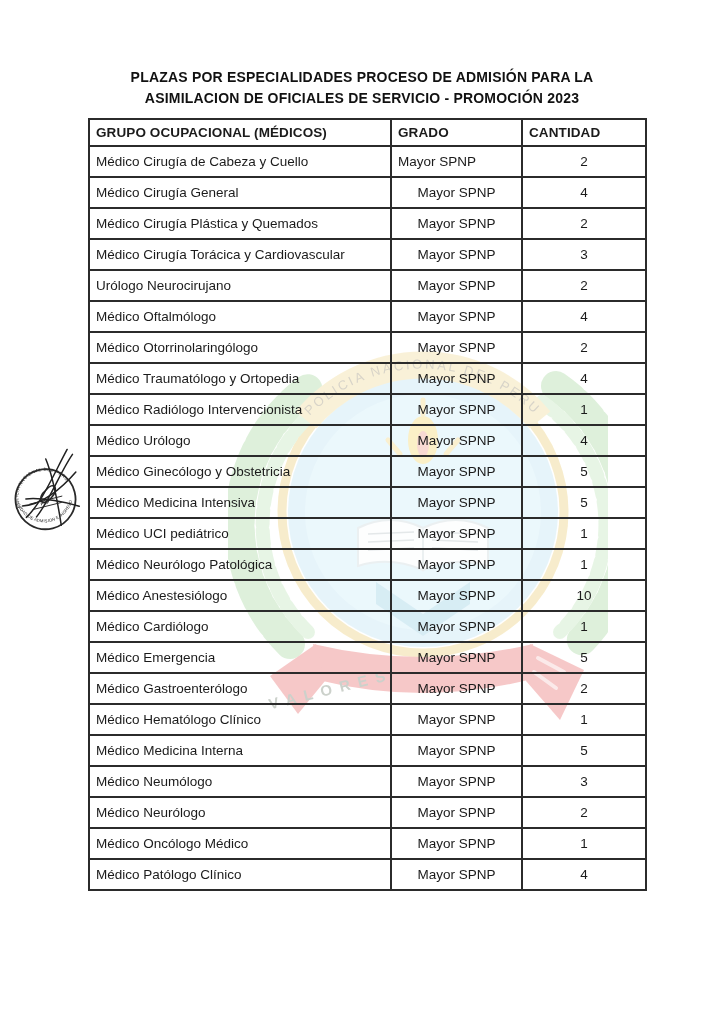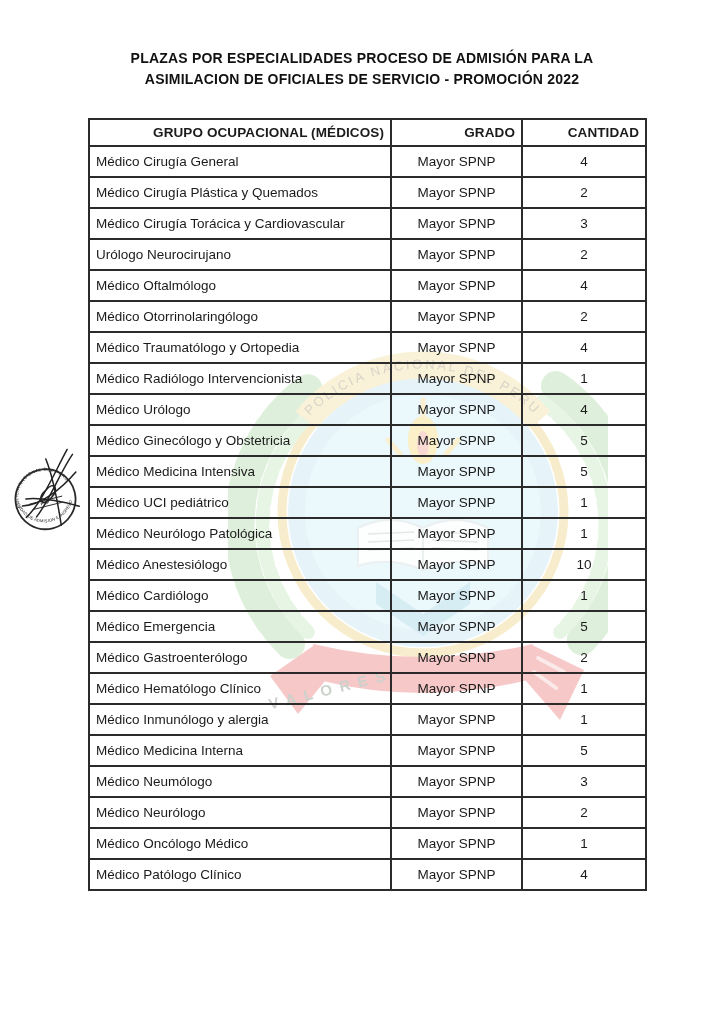--- a/index.html
+++ b/index.html
@@ -4,21 +4,21 @@
 <style>
   html,body{margin:0;padding:0;}
   body{
     width:724px;height:1024px;background:#ffffff;position:relative;
     font-family:"Liberation Sans", sans-serif;overflow:hidden;
   }
   .page{position:absolute;inset:0;}
 
   
   .doc-title{
-    position:absolute;top:48px;left:0;width:724px;
+    position:absolute;top:67px;left:0;width:724px;
     text-align:center;font-weight:bold;font-size:14px;line-height:20.5px;
     color:#111;letter-spacing:.2px;
   }
 
   
   .watermark{
     position:absolute;left:228px;top:282px;width:380px;height:460px;
     opacity:.38;z-index:0;pointer-events:none;
   }
   
@@ -29,21 +29,21 @@
 
   
   .tbl-wrap{position:absolute;left:88px;top:118px;z-index:2;}
   table{border-collapse:collapse;table-layout:fixed;width:557px;background:transparent;}
   col.c1{width:302px;} col.c2{width:131px;} col.c3{width:124px;}
   th,td{
     border:2px solid #2b2b2b;
     font-size:13.5px;line-height:1.15;color:#1b1b1b;
     padding:2px 6px;background:transparent;overflow:hidden;white-space:nowrap;
   }
-  th{height:21px;font-weight:bold;text-align:right;letter-spacing:.1px;vertical-align:middle;}
+  th{height:21px;font-weight:bold;text-align:left;letter-spacing:.1px;vertical-align:middle;}
   td{height:25px;vertical-align:middle;text-align:left;}
   td.c{text-align:center;}
   td.l{text-align:left;}
 </style>
 </head>
 <body>
 
 <div class="page">
 
   <svg class="watermark" viewBox="0 0 380 460" aria-hidden="true">
@@ -85,38 +85,43 @@
     <path d="M85,362 Q195,388 305,362 L300,398 Q195,424 90,398 Z" fill="#e97070"></path>
     <path d="M88,362 L42,394 L70,432 L97,399 Z" fill="#e97070"></path>
     <path d="M302,362 L356,388 L332,438 L298,399 Z" fill="#e97070"></path>
     <path d="M310,376 l26,14 M306,390 l22,16" stroke="#f7c9c9" stroke-width="4" stroke-linecap="round"></path>
 
     <text x="38" y="408" transform="rotate(-14 120 400)" font-size="15" letter-spacing="8" fill="#7a8878" font-weight="bold">VALORES</text>
   </svg>
 
   <div class="doc-title">
     <div>PLAZAS POR ESPECIALIDADES PROCESO DE ADMISIÓN PARA LA</div>
-    <div>ASIMILACION DE OFICIALES DE SERVICIO - PROMOCIÓN 2022</div>
+    <div>ASIMILACION DE OFICIALES DE SERVICIO - PROMOCIÓN 2023</div>
   </div>
 
   <div class="tbl-wrap">
     <table>
       <colgroup>
           <col class="c1">
           <col class="c2">
           <col class="c3">
         </colgroup>
       <thead>
         <tr>
           <th>GRUPO OCUPACIONAL (MÉDICOS)</th>
           <th>GRADO</th>
           <th>CANTIDAD</th>
         </tr>
       </thead>
       <tbody>
+    <tr>
+      <td>Médico Cirugía de Cabeza y Cuello</td>
+      <td class="l">Mayor SPNP</td>
+      <td class="c">2</td>
+    </tr>
 
     <tr>
       <td>Médico Cirugía General</td>
       <td class="c">Mayor SPNP</td>
       <td class="c">4</td>
     </tr>
 
     <tr>
       <td>Médico Cirugía Plástica y Quemados</td>
       <td class="c">Mayor SPNP</td>
@@ -212,25 +217,20 @@
       <td class="c">Mayor SPNP</td>
       <td class="c">2</td>
     </tr>
 
     <tr>
       <td>Médico Hematólogo Clínico</td>
       <td class="c">Mayor SPNP</td>
       <td class="c">1</td>
     </tr>
 
-    <tr>
-      <td>Médico Inmunólogo y alergia</td>
-      <td class="c">Mayor SPNP</td>
-      <td class="c">1</td>
-    </tr>
 
     <tr>
       <td>Médico Medicina Interna</td>
       <td class="c">Mayor SPNP</td>
       <td class="c">5</td>
     </tr>
 
 
     <tr>
       <td>Médico Neumólogo</td>

